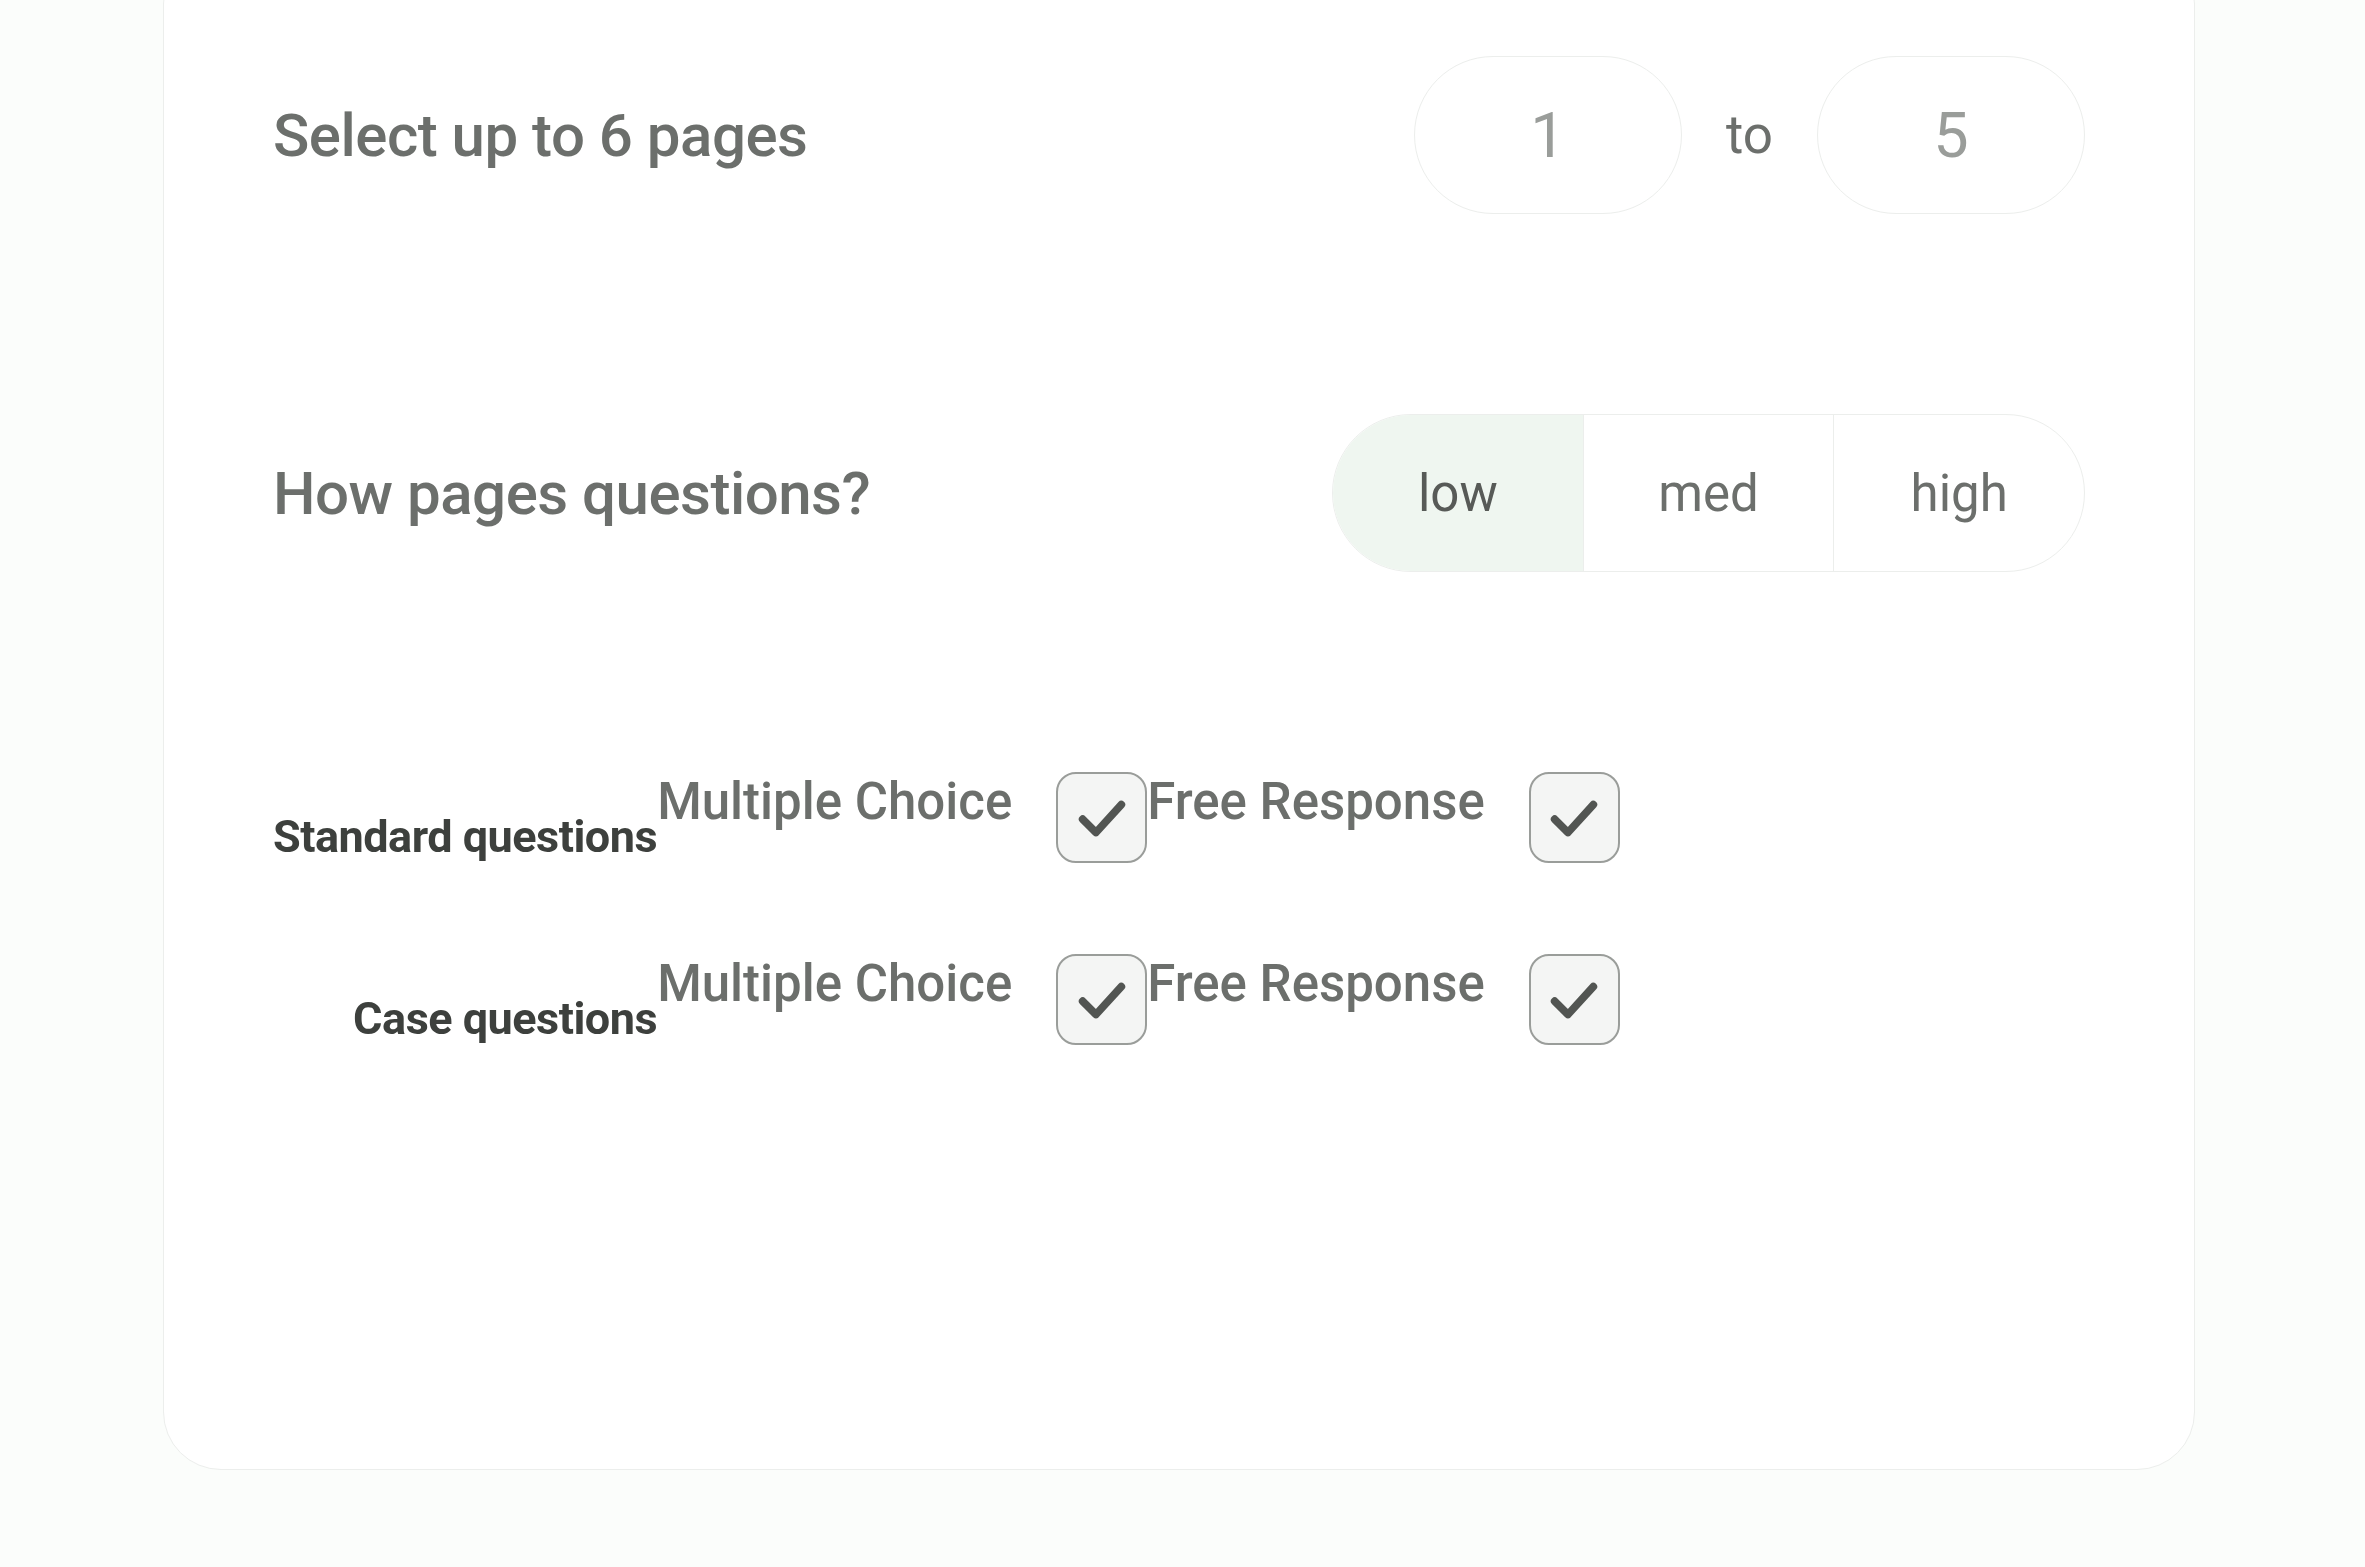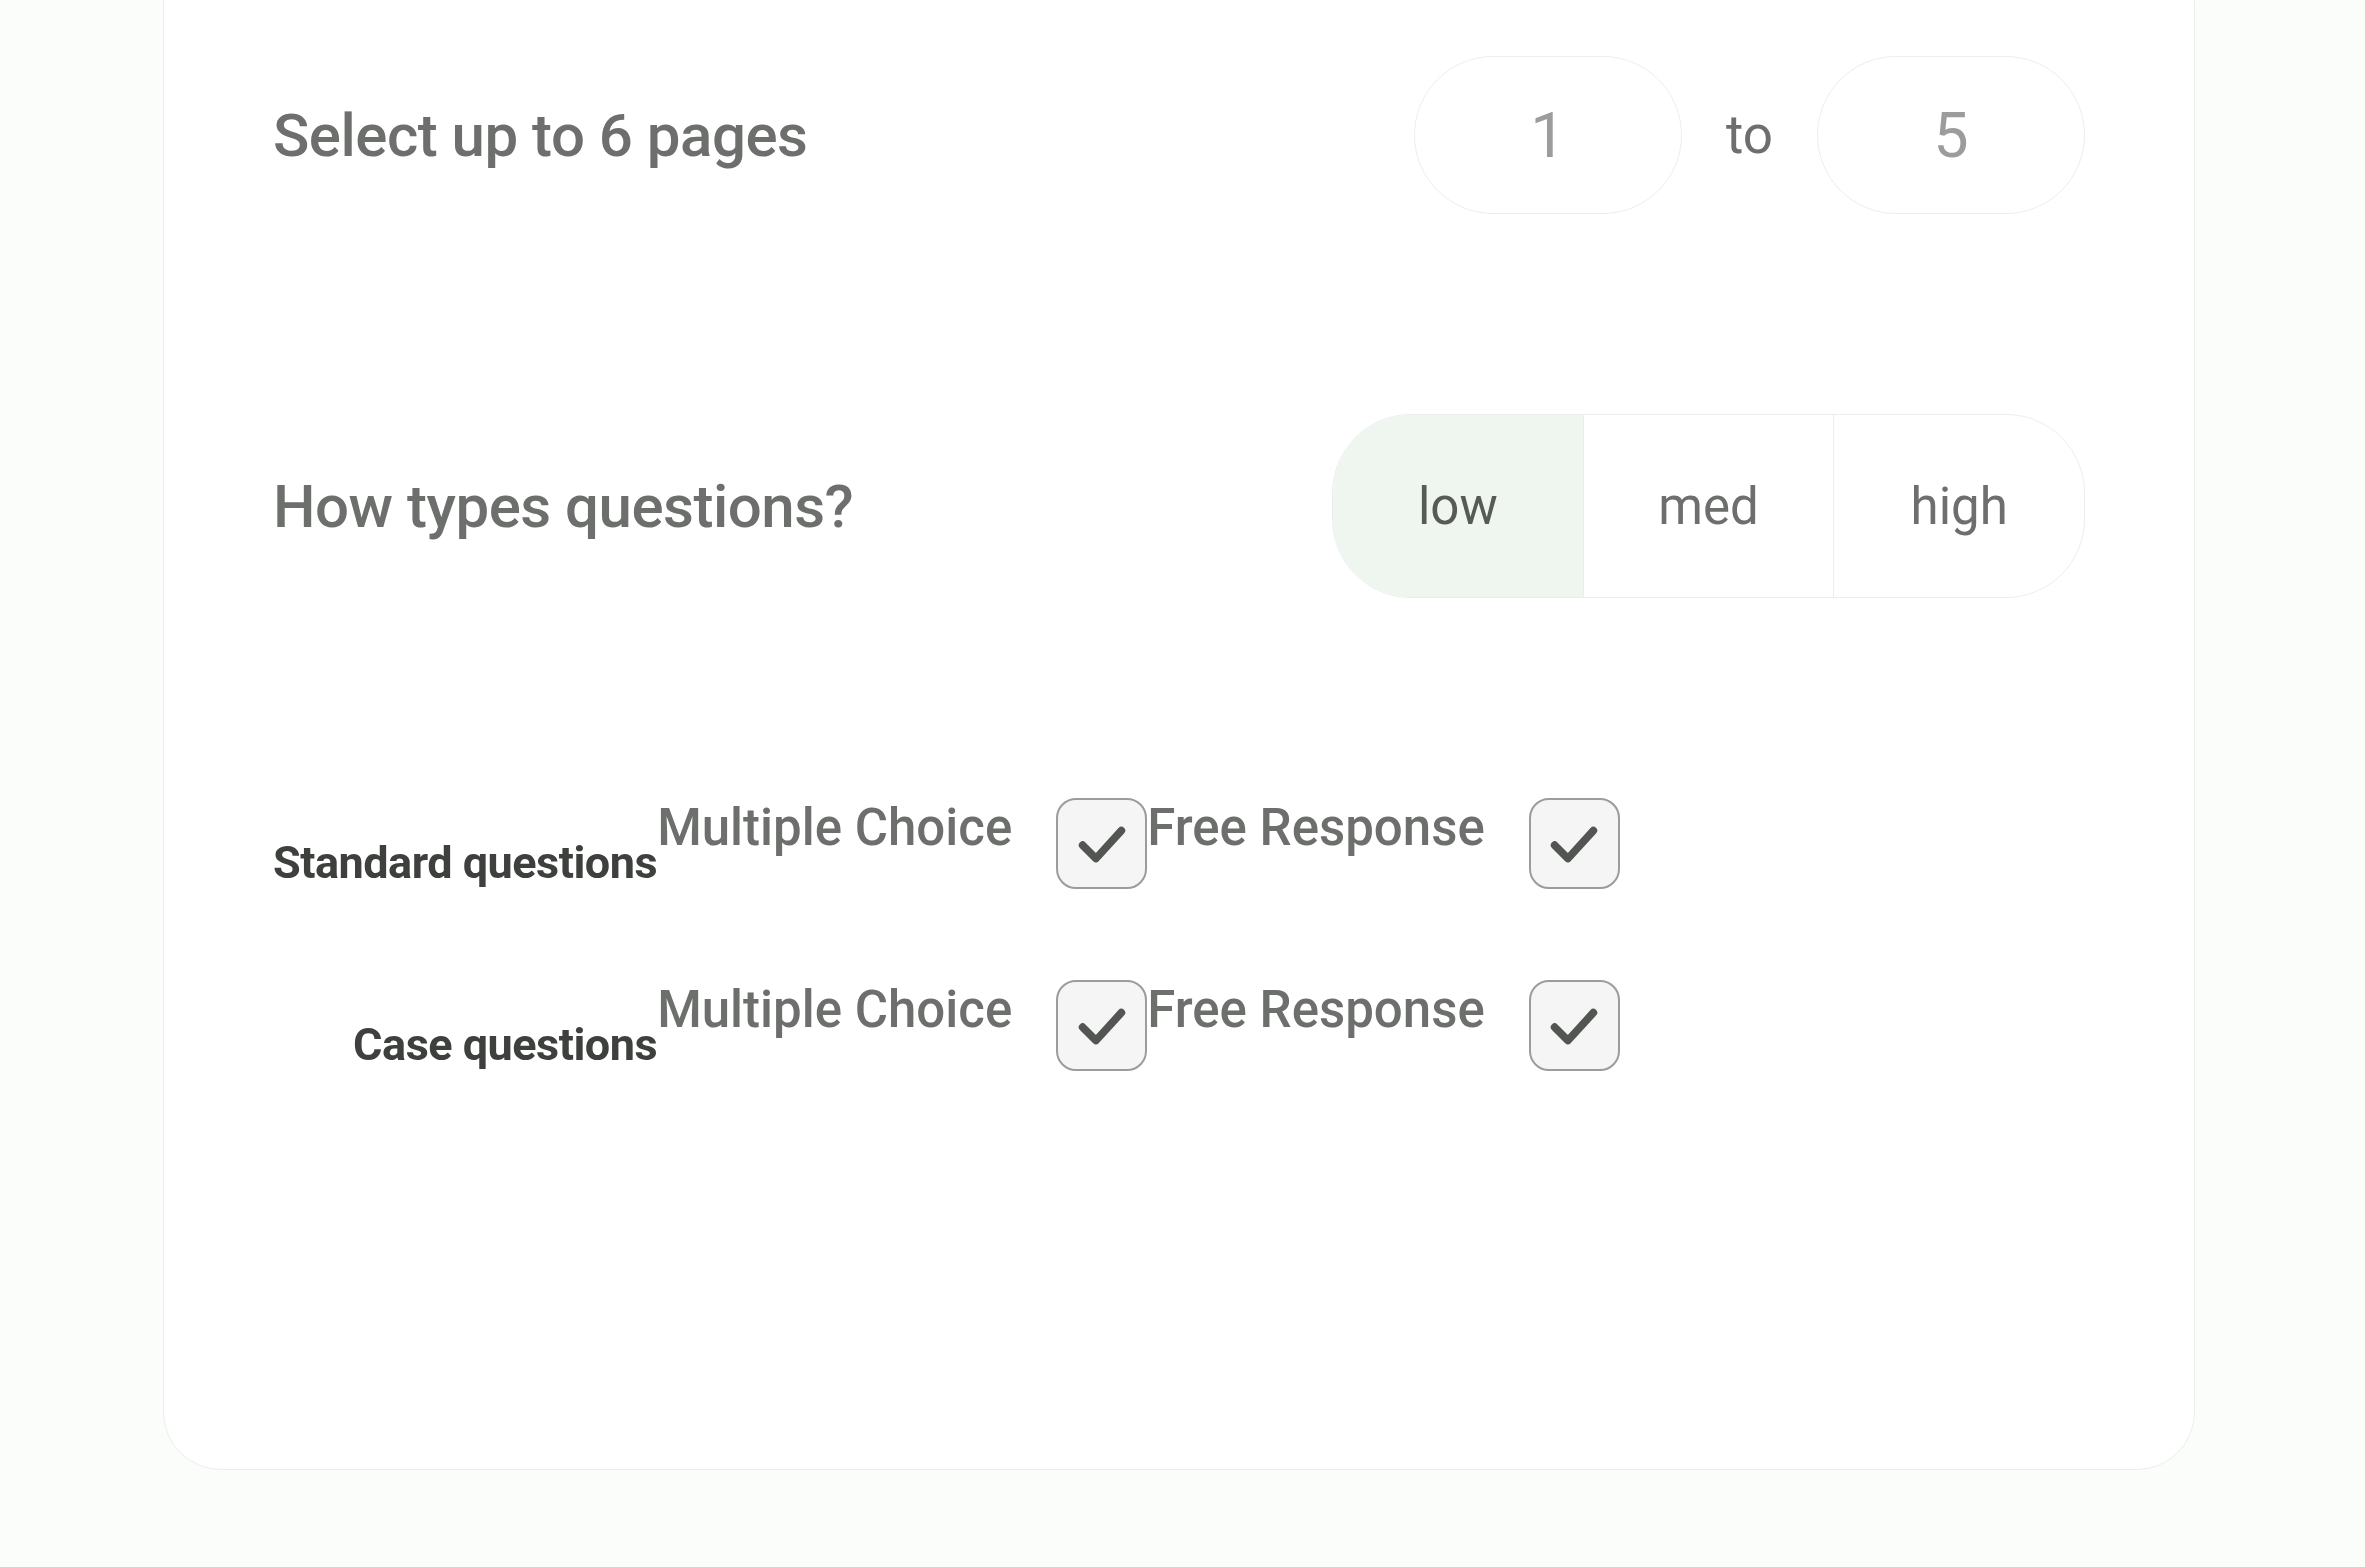--- a/index.html
+++ b/index.html
@@ -59,21 +59,21 @@
     outline: none;
     font-family: inherit;
   }
   .range-sep {
     font-size: 53px;
     color: #6c6f6c;
   }
   .segmented {
     display: flex;
     width: 753px;
-    height: 184px;
+    height: 158px;
     border: 1.8px solid #eceeec;
     border-radius: 79px;
     overflow: hidden;
     background: #ffffff;
   }
   .segment {
     flex: 1 1 0;
     display: flex;
     align-items: center;
     justify-content: center;
@@ -138,21 +138,21 @@
     <div class="row row-pages">
       <div class="label">Select up to 6 pages</div>
       <div class="page-range">
         <input class="page-input" type="text" value="1" style="">
         <span class="range-sep">to</span>
         <input class="page-input" type="text" value="5" style="">
       </div>
     </div>
 
     <div class="row row-count">
-      <div class="label">How types questions?</div>
+      <div class="label">How pages questions?</div>
       <div class="segmented">
         <div class="segment active">low</div>
         <div class="segment">med</div>
         <div class="segment">high</div>
       </div>
     </div>
 
     <div class="row row-types">
       <div class="types-col">
 

